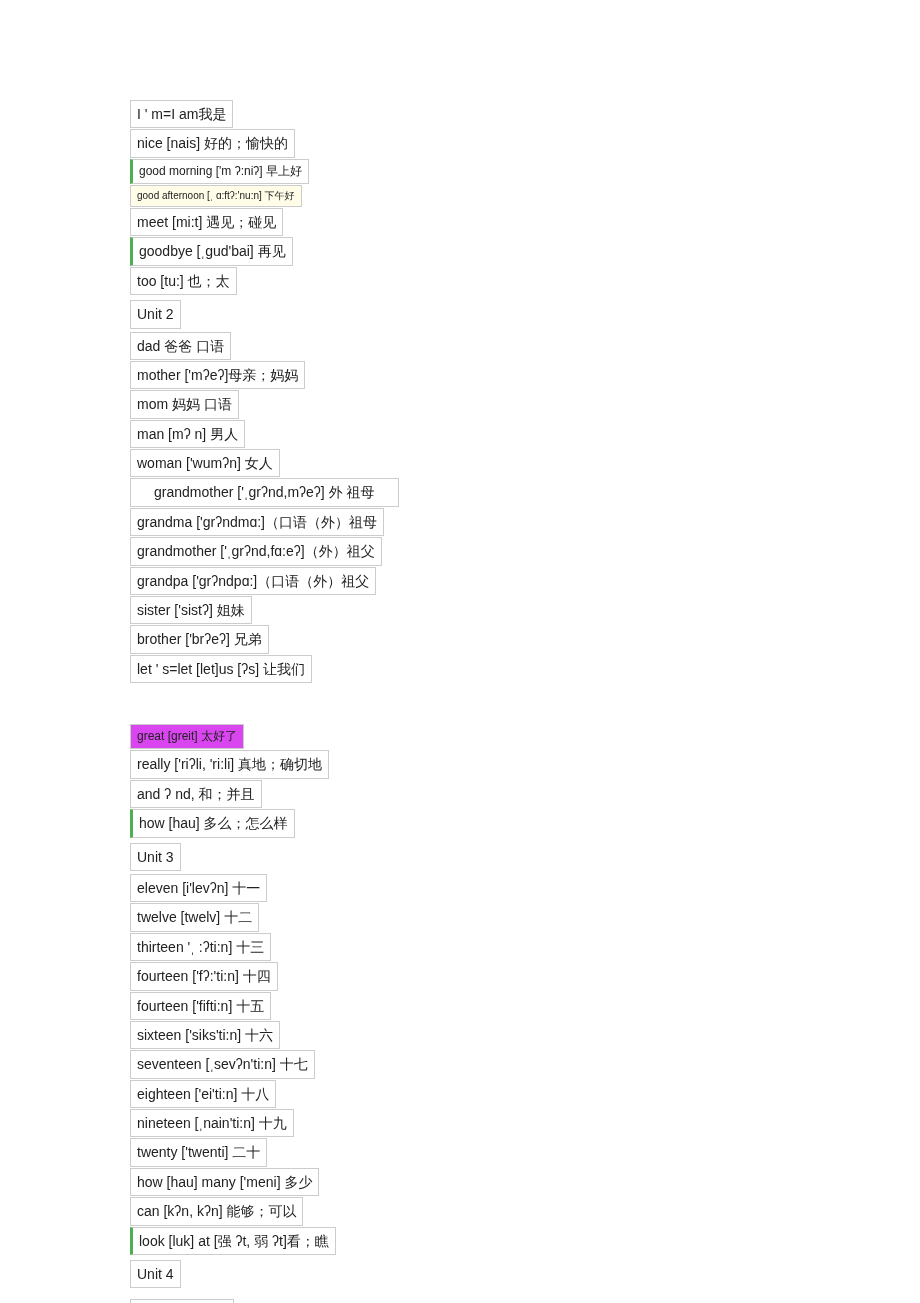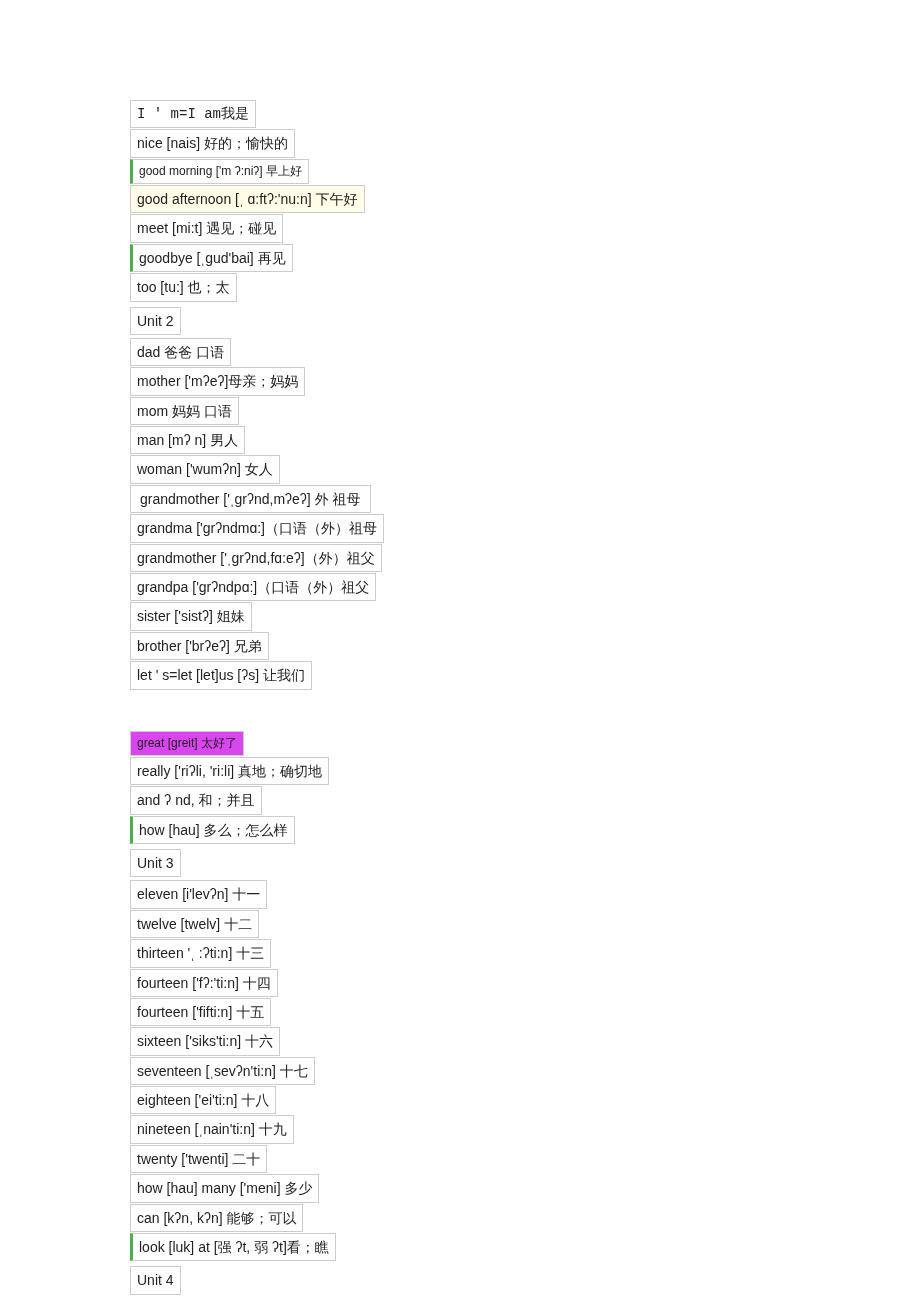--- a/index.html
+++ b/index.html
@@ -14,34 +14,34 @@
       color: #222;
       width: 920px;
       min-height: 1303px;
       padding: 100px 130px 100px 130px;
     }
   </style>
 </head>
 <body>
 
 <div>
-<div style="margin-bottom: 1px; font-family: Liberation Mono, monospace;"><span style="display: inline-block; padding: 2px 6px; border: 1px solid rgb(204, 204, 204); background: rgb(255, 255, 255); line-height: 1.6; font-size: 14px;">I ' m=I am我是</span></div>
+<div style="margin-bottom: 1px;"><span style="display: inline-block; padding: 2px 6px; border: 1px solid rgb(204, 204, 204); background: rgb(255, 255, 255); line-height: 1.6; font-size: 14px;">I ' m=I am我是</span></div>
     <div style="margin-bottom: 1px;"><span style="display: inline-block; padding: 2px 6px; border: 1px solid rgb(204, 204, 204); background: rgb(255, 255, 255); line-height: 1.6; font-size: 14px;">nice [nais]  好的；愉快的</span></div>
     <div style="margin-bottom: 1px;"><span style="display: inline-block; padding: 2px 6px; border-width: 1px 1px 1px 3px; border-style: solid; border-color: rgb(204, 204, 204) rgb(204, 204, 204) rgb(204, 204, 204) rgb(76, 175, 80); border-image: initial; background: rgb(255, 255, 255); line-height: 1.6; font-size: 12px;">good morning ['m  ʔ:niʔ]  早上好</span></div>
-    <div style="margin-bottom: 1px;"><span style="display: inline-block; padding: 2px 6px; border: 1px solid rgb(204, 204, 204); background: rgb(255, 253, 231); line-height: 1.6; font-size: 14px;">good afternoon [ˌ  ɑ:ftʔ:'nu:n]   下午好</span></div>
+    <div style="margin-bottom: 1px;"><span style="display: inline-block; padding: 2px 6px; border: 1px solid rgb(204, 204, 204); background: rgb(255, 253, 231); line-height: 1.6; font-size: 10px;">good afternoon [ˌ  ɑ:ftʔ:'nu:n]   下午好</span></div>
     <div style="margin-bottom: 1px;"><span style="display: inline-block; padding: 2px 6px; border: 1px solid rgb(204, 204, 204); background: rgb(255, 255, 255); line-height: 1.6; font-size: 14px;">meet [mi:t]  遇见；碰见</span></div>
     <div style="margin-bottom: 1px;"><span style="display: inline-block; padding: 2px 6px; border-width: 1px 1px 1px 3px; border-style: solid; border-color: rgb(204, 204, 204) rgb(204, 204, 204) rgb(204, 204, 204) rgb(76, 175, 80); border-image: initial; background: rgb(255, 255, 255); line-height: 1.6; font-size: 14px;">goodbye [ˌɡud'bai]  再见</span></div>
     <div style="margin-bottom: 1px;"><span style="display: inline-block; padding: 2px 6px; border: 1px solid rgb(204, 204, 204); background: rgb(255, 255, 255); line-height: 1.6; font-size: 14px;">too [tu:]   也；太</span></div>
     <div style="margin-bottom: 1px;"><span style="display: inline-block; padding: 2px 6px; margin-top: 4px; margin-bottom: 2px; border: 1px solid rgb(204, 204, 204); background: rgb(255, 255, 255); line-height: 1.6; font-size: 14px;">Unit 2</span></div>
     <div style="margin-bottom: 1px;"><span style="display: inline-block; padding: 2px 6px; border: 1px solid rgb(204, 204, 204); background: rgb(255, 255, 255); line-height: 1.6; font-size: 14px;">dad  爸爸  口语</span></div>
     <div style="margin-bottom: 1px;"><span style="display: inline-block; padding: 2px 6px; border: 1px solid rgb(204, 204, 204); background: rgb(255, 255, 255); line-height: 1.6; font-size: 14px;">mother ['mʔeʔ]母亲；妈妈</span></div>
     <div style="margin-bottom: 1px;"><span style="display: inline-block; padding: 2px 6px; border: 1px solid rgb(204, 204, 204); background: rgb(255, 255, 255); line-height: 1.6; font-size: 14px;">mom  妈妈  口语</span></div>
     <div style="margin-bottom: 1px;"><span style="display: inline-block; padding: 2px 6px; border: 1px solid rgb(204, 204, 204); background: rgb(255, 255, 255); line-height: 1.6; font-size: 14px;">man [mʔ  n]  男人</span></div>
     <div style="margin-bottom: 1px;"><span style="display: inline-block; padding: 2px 6px; border: 1px solid rgb(204, 204, 204); background: rgb(255, 255, 255); line-height: 1.6; font-size: 14px;">woman ['wumʔn] 女人</span></div>
-    <div style="margin-bottom: 1px;"><span style="display: inline-block; padding: 2px 9px; border: 1px solid rgb(204, 204, 204); background: rgb(255, 255, 255); line-height: 1.6; font-size: 14px;">grandmother ['ˌɡrʔnd,mʔeʔ]  外 祖母</span></div>
+    <div style="margin-bottom: 1px;"><span style="display: inline-block; padding: 2px 23px; border: 1px solid rgb(204, 204, 204); background: rgb(255, 255, 255); line-height: 1.6; font-size: 14px;">grandmother ['ˌɡrʔnd,mʔeʔ]  外 祖母</span></div>
     <div style="margin-bottom: 1px;"><span style="display: inline-block; padding: 2px 6px; border: 1px solid rgb(204, 204, 204); background: rgb(255, 255, 255); line-height: 1.6; font-size: 14px;">grandma ['ɡrʔndmɑ:]（口语（外）祖母</span></div>
     <div style="margin-bottom: 1px;"><span style="display: inline-block; padding: 2px 6px; border: 1px solid rgb(204, 204, 204); background: rgb(255, 255, 255); line-height: 1.6; font-size: 14px;">grandmother ['ˌɡrʔnd,fɑ:eʔ]（外）祖父</span></div>
     <div style="margin-bottom: 1px;"><span style="display: inline-block; padding: 2px 6px; border: 1px solid rgb(204, 204, 204); background: rgb(255, 255, 255); line-height: 1.6; font-size: 14px;">grandpa ['ɡrʔndpɑ:]（口语（外）祖父</span></div>
     <div style="margin-bottom: 1px;"><span style="display: inline-block; padding: 2px 6px; border: 1px solid rgb(204, 204, 204); background: rgb(255, 255, 255); line-height: 1.6; font-size: 14px;">sister ['sistʔ]  姐妹</span></div>
     <div style="margin-bottom: 1px;"><span style="display: inline-block; padding: 2px 6px; border: 1px solid rgb(204, 204, 204); background: rgb(255, 255, 255); line-height: 1.6; font-size: 14px;">brother ['brʔeʔ]  兄弟</span></div>
     <div style="margin-bottom: 1px;"><span style="display: inline-block; padding: 2px 6px; border: 1px solid rgb(204, 204, 204); background: rgb(255, 255, 255); line-height: 1.6; font-size: 14px;">let ' s=let [let]us [ʔs]  让我们</span></div>
     <div style="margin-bottom: 1px;"><span style="display: inline-block; padding: 2px 6px; border: 1px solid rgb(204, 204, 204); background: #d946ef; line-height: 1.6; font-size: 12px; margin-top: 40px;">great [ɡreit]  太好了</span></div>
     <div style="margin-bottom: 1px;"><span style="display: inline-block; padding: 2px 6px; border: 1px solid rgb(204, 204, 204); background: rgb(255, 255, 255); line-height: 1.6; font-size: 14px;">really ['riʔli, 'ri:li]   真地；确切地</span></div>
     <div style="margin-bottom: 1px;"><span style="display: inline-block; padding: 2px 6px; border: 1px solid rgb(204, 204, 204); background: rgb(255, 255, 255); line-height: 1.6; font-size: 14px;">and ʔ  nd,  和；并且</span></div>
     <div style="margin-bottom: 1px;"><span style="display: inline-block; padding: 2px 6px; border-width: 1px 1px 1px 3px; border-style: solid; border-color: rgb(204, 204, 204) rgb(204, 204, 204) rgb(204, 204, 204) rgb(76, 175, 80); border-image: initial; background: rgb(255, 255, 255); line-height: 1.6; font-size: 14px;">how [hau]    多么；怎么样</span></div>

